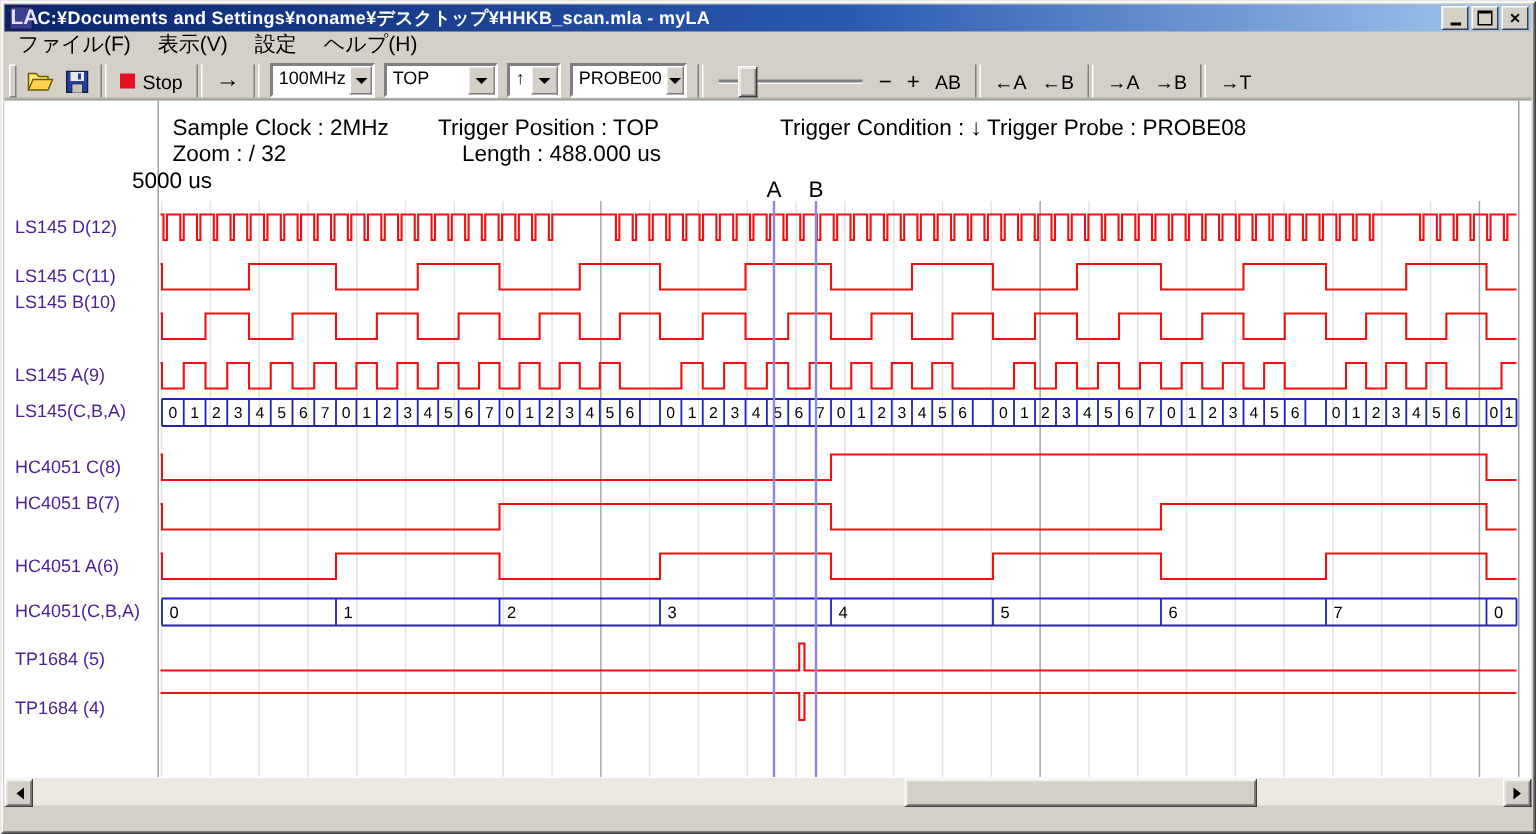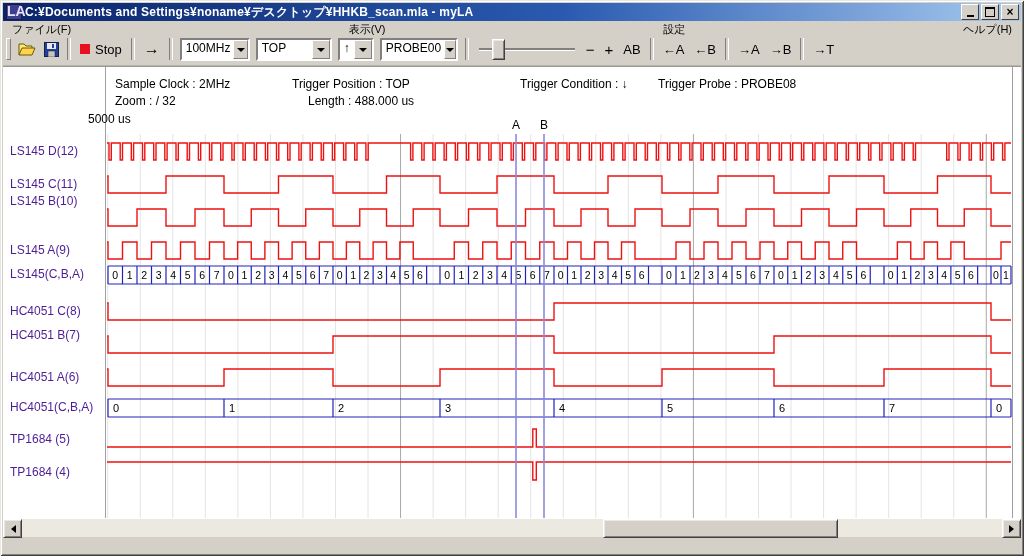--- a/index.html
+++ b/index.html
@@ -20,25 +20,25 @@
     overflow:hidden;flex:1 1 auto;letter-spacing:0.2px;}
   .tb-btns{display:flex;gap:2px;flex:0 0 auto;margin-left:4px;}
   .tbtn{width:16px;height:14px;background:#d4d0c8;position:relative;
     border:1px solid;border-color:#ffffff #404040 #404040 #ffffff;
     display:flex;align-items:center;justify-content:center;}
   .g-min{width:7px;height:2px;background:#000;margin-top:7px;}
   .g-max{width:8px;height:7px;border:1px solid #000;border-top-width:2px;}
   .g-close{font-size:12px;font-weight:bold;line-height:10px;color:#000;}
   
   .menubar{position:absolute;left:3px;top:21px;width:1018px;height:17px;
-    display:flex;align-items:center;font-size:11px;justify-content:space-between;}
+    display:flex;align-items:center;font-size:14px;}
   .menu-item{padding:1px 9px;}
   
   .toolbar{position:absolute;left:3px;top:38px;width:1018px;height:28px;
-    display:flex;align-items:flex-start;padding-left:3px;box-sizing:border-box;
+    display:flex;align-items:flex-end;padding-left:3px;box-sizing:border-box;
     border-bottom:1px solid #b8b4ac;}
   .grip{width:3px;height:20px;margin:0 4px 0 0;
     border:1px solid;border-color:#ffffff #808080 #808080 #ffffff;}
   .sep{width:2px;height:22px;margin:0 4px;
     border-left:1px solid #808080;border-right:1px solid #ffffff;}
   .icon-btn{width:24px;height:22px;display:flex;align-items:center;justify-content:center;}
   .fbtn{height:22px;display:flex;align-items:center;padding:0 5px;font-size:13px;color:#000;white-space:nowrap;}
   .stop-sq{display:inline-block;width:10px;height:10px;background:#e81123;margin-right:5px;}
   .combo{display:flex;height:19px;margin:0 3px;background:#fff;
     border:2px solid;border-color:#808080 #ffffff #ffffff #808080;}
@@ -49,21 +49,21 @@
   .tri-down{width:0;height:0;border:4px solid transparent;border-top:4px solid #000;margin-top:4px;}
   .slider{width:96px;height:22px;position:relative;margin:0 6px;}
   .slider .track{position:absolute;left:0;right:0;top:10px;height:2px;
     background:#808080;box-shadow:0 1px 0 #fff;}
   .slider .thumb{position:absolute;left:13px;top:1px;width:11px;height:19px;
     background:#d4d0c8;border:1px solid;border-color:#ffffff #404040 #404040 #ffffff;
     box-shadow:inset 1px 1px 0 #e8e8e8, inset -1px -1px 0 #808080;}
   
   .client{position:absolute;left:3px;top:66px;width:1018px;height:453px;
     background:#ffffff;border-top:1px solid #9a9a9a;box-sizing:border-box;}
-  .abs{position:absolute;font-size:12px;color:#000;white-space:nowrap;z-index:3;}
+  .abs{position:absolute;font-size:15px;color:#000;white-space:nowrap;z-index:3;}
   .chan{position:absolute;left:10px;font-size:12px;color:#4c1d95;white-space:nowrap;z-index:3;}
   #wave-svg{position:absolute;left:0;top:0;z-index:2;pointer-events:none;}
   
   .hscroll{position:absolute;left:3px;top:519px;width:1018px;height:18px;
     background:#ece9e1;}
   .sc-btn{position:absolute;top:0;width:17px;height:17px;background:#d4d0c8;
     border:1px solid;border-color:#ffffff #404040 #404040 #ffffff;
     box-shadow:inset 1px 1px 0 #e8e8e8, inset -1px -1px 0 #808080;
     display:flex;align-items:center;justify-content:center;}
   .sc-left{left:0;} .sc-right{right:0;}

